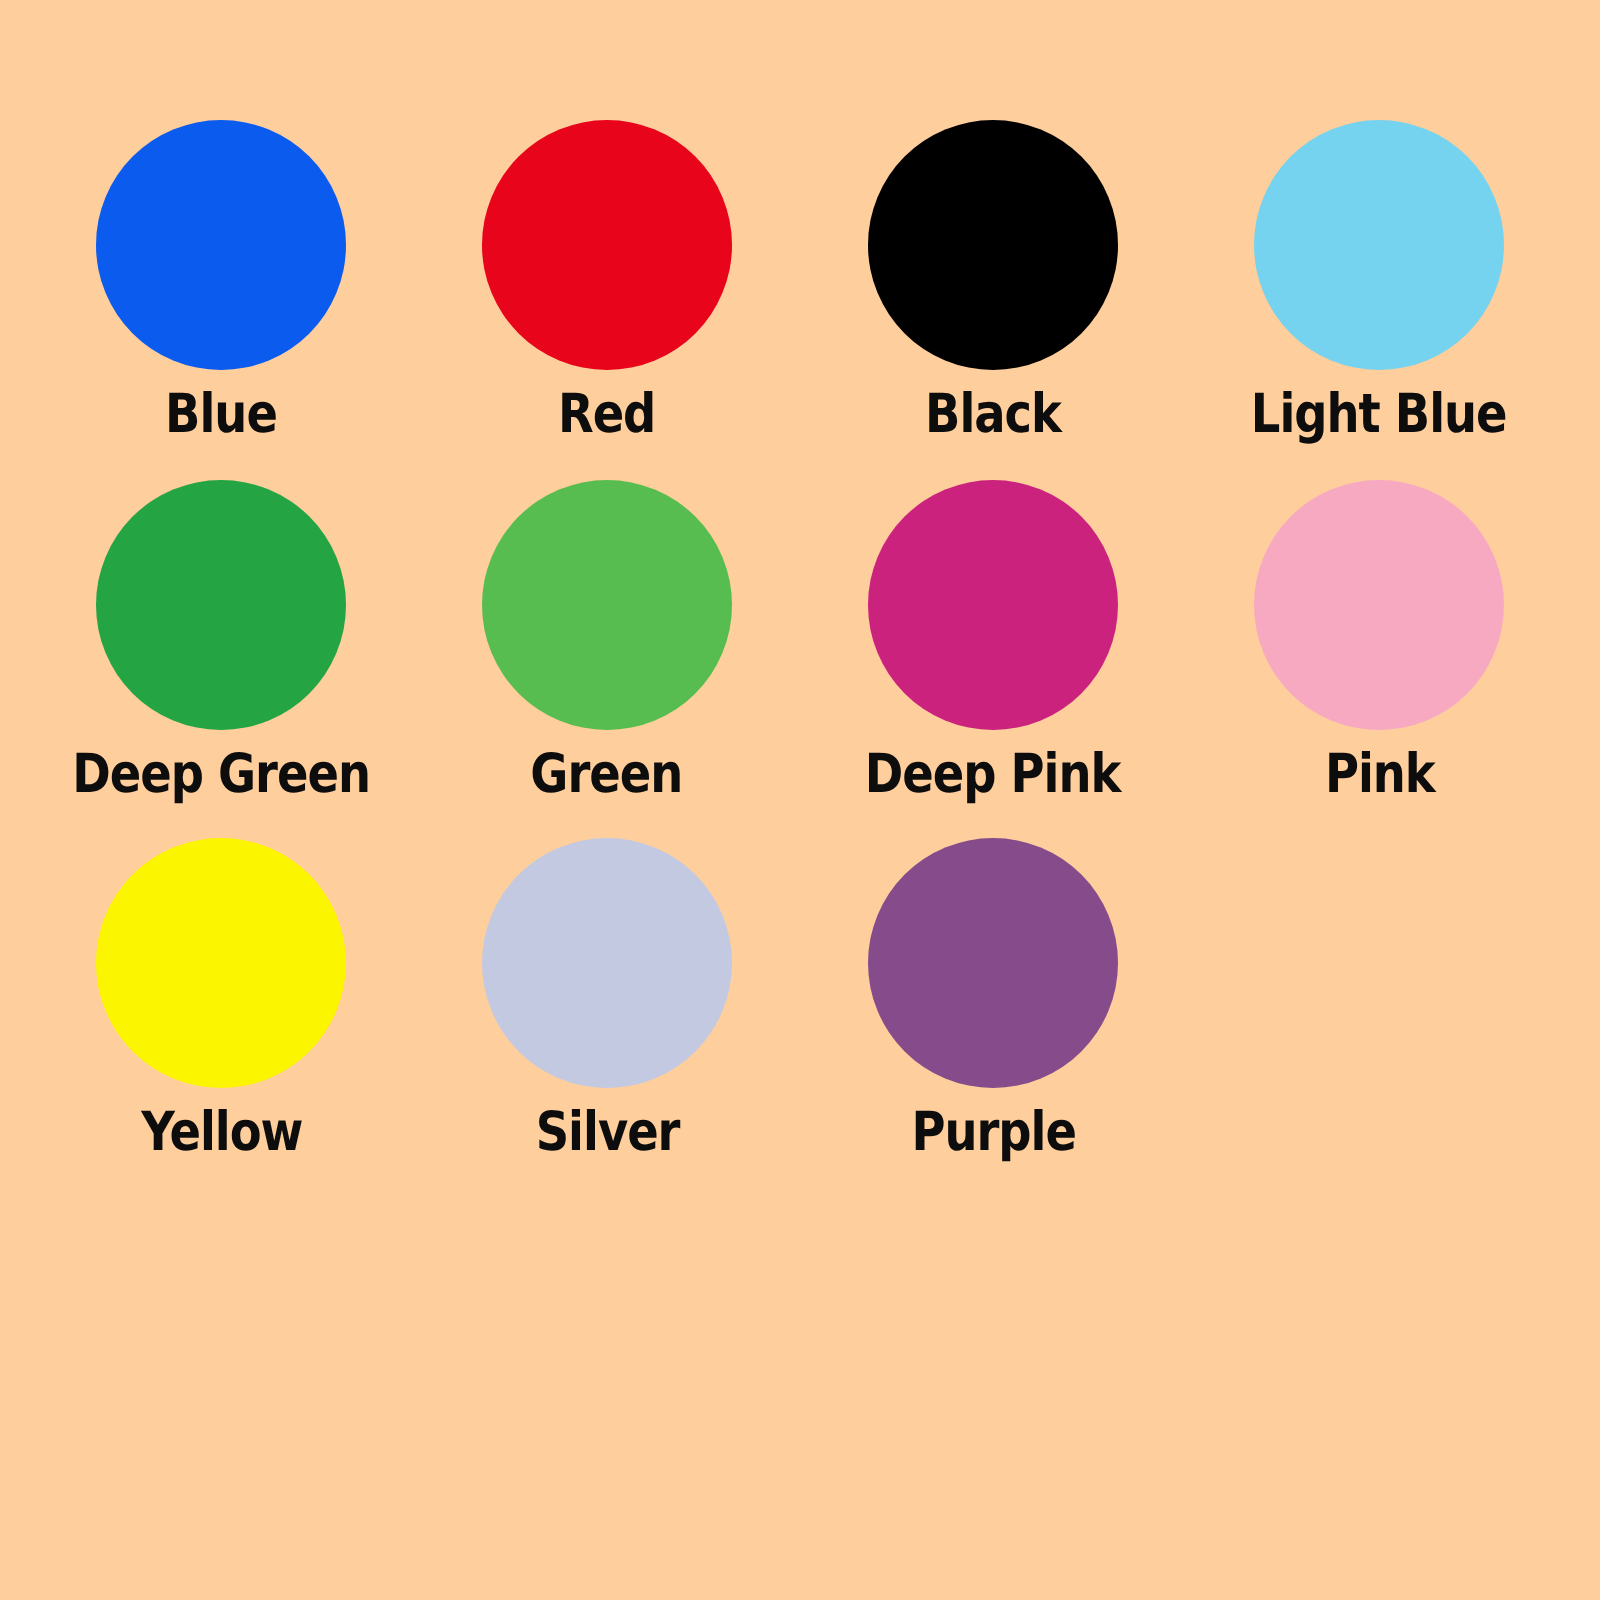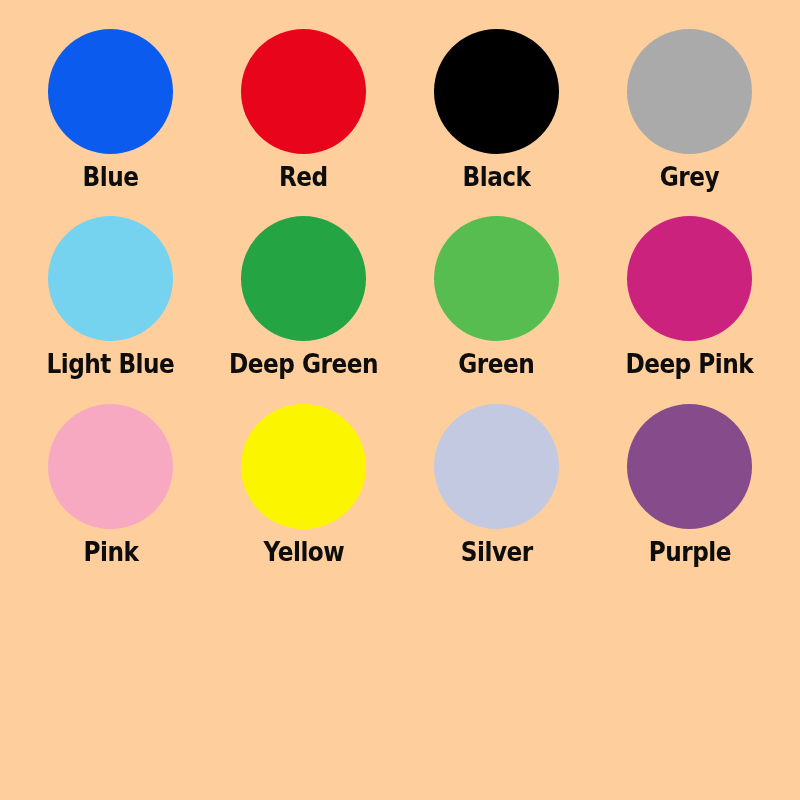--- a/index.html
+++ b/index.html
@@ -16,21 +16,21 @@
 
   #swatch-board {
     width: 800px;
     height: 800px;
     box-sizing: border-box;
     display: grid;
     grid-template-columns: repeat(4, 1fr);
     grid-template-rows: repeat(4, 1fr);
     align-items: center;
     justify-items: center;
-    padding: 29px 14px 22px 14px;
+    padding: 60px 14px 22px 14px;
   }
 
   .swatch-cell {
     width: 100%;
     height: 100%;
     display: flex;
     flex-direction: column;
     align-items: center;
     justify-content: flex-start;
   }
@@ -66,24 +66,20 @@
     </div>
     <div class="swatch-cell">
       <div class="swatch-disc" style="background: rgb(232, 4, 26);"></div>
       <div class="swatch-label">Red</div>
     </div>
     <div class="swatch-cell">
       <div class="swatch-disc" style="background: rgb(0, 0, 0);"></div>
       <div class="swatch-label">Black</div>
     </div>
     <div class="swatch-cell">
-      <div class="swatch-disc" style="background: rgb(170, 170, 170);"></div>
-      <div class="swatch-label">Grey</div>
-    </div>
-    <div class="swatch-cell">
       <div class="swatch-disc" style="background: rgb(118, 211, 240);"></div>
       <div class="swatch-label">Light Blue</div>
     </div>
     <div class="swatch-cell">
       <div class="swatch-disc" style="background: rgb(37, 164, 67);"></div>
       <div class="swatch-label">Deep Green</div>
     </div>
     <div class="swatch-cell">
       <div class="swatch-disc" style="background: rgb(88, 189, 80);"></div>
       <div class="swatch-label">Green</div>

